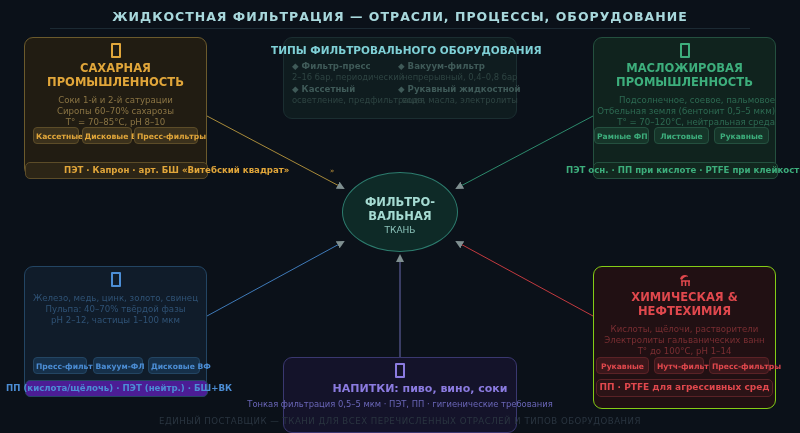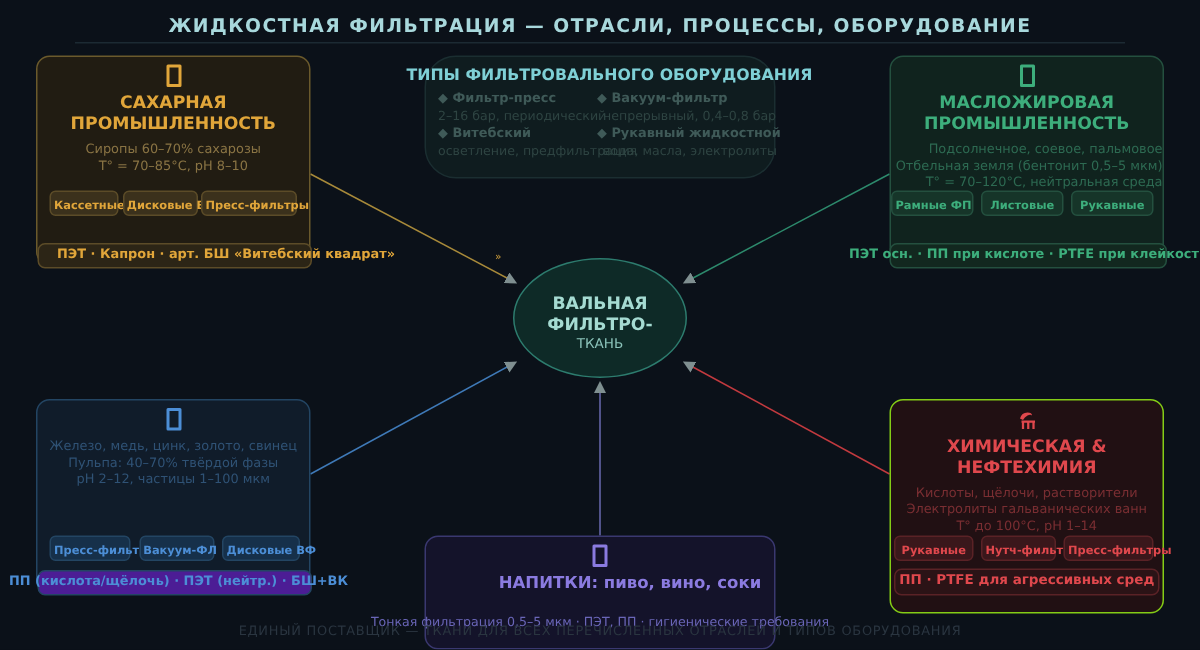--- a/index.html
+++ b/index.html
@@ -48,24 +48,24 @@
   
   .chem { left:593px; top:266px; width:183px; height:143px; background:#211013; border:1px solid #84cc16; color:#e0484d; }
   .chem .desc { color:#7a2e32; }
   .chem .btn { background:#3a171b; border:1px solid #5a2226; color:#e0484d; }
   .chem .footer { background:#2b1316; border:1px solid #5a2226; color:#e0484d; }
 
   
   .drinks { left:283px; top:357px; width:234px; height:76px; background:#14132a; border:1px solid #3a3870; color:#8b7be0; }
   .drinks .icon { border-color:#8b7be0; }
   .drinks .ctitle { font-size:11px; }
-  .drinks .desc { color:#6a66b8; font-size:8.4px; margin-top:13px; white-space:nowrap; margin-left:-40px; margin-right:-40px; }
-
-  
-  .equip { position:absolute; left:283px; top:37px; width:234px; height:82px; border-radius:21px; background:#0f1c1f; border:1px solid #1b2e31; box-sizing:border-box; }
+  .drinks .desc { color:#6a66b8; font-size:8.4px; margin-top:3px; white-space:nowrap; margin-left:-40px; margin-right:-40px; }
+
+  
+  .equip { position:absolute; left:283px; top:37px; width:234px; height:82px; border-radius:9px; background:#0f1c1f; border:1px solid #1b2e31; box-sizing:border-box; }
   .equip .etitle { position:absolute; left:-13px; top:6px; width:260px; text-align:center; font-size:10.5px; font-weight:bold; color:#7fd0d6; white-space:nowrap; }
   .eitem { position:absolute; font-size:8.6px; white-space:nowrap; }
   .eitem .nm { font-weight:bold; color:#3f5a58; }
   .eitem .ds { color:#2e4442; font-size:8.4px; }
 
   
   .hub { position:absolute; left:342px; top:172px; width:116px; height:80px; border-radius:50%; background:#0e2a27; border:1.5px solid #2d7c6e; box-sizing:border-box; text-align:center; }
   .hub .h1 { margin-top:22px; font-size:11.5px; font-weight:bold; color:#a5dbd2; line-height:14px; }
   .hub .h2 { font-size:9px; color:#8bc3ba; margin-top:2px; }
 
@@ -95,46 +95,47 @@
   <div class="etitle">ТИПЫ ФИЛЬТРОВАЛЬНОГО ОБОРУДОВАНИЯ</div>
   <div class="eitem" style="left:8px;top:23px;">
     <span class="nm">◆ <span>Фильтр-пресс</span></span>
   </div>
   <div class="eitem" style="left:8px;top:34px;"><span class="ds">2–16 бар, периодический</span></div>
   <div class="eitem" style="left:114px;top:23px;">
     <span class="nm">◆ <span>Вакуум-фильтр</span></span>
   </div>
   <div class="eitem" style="left:118px;top:34px;"><span class="ds">непрерывный, 0,4–0,8 бар</span></div>
   <div class="eitem" style="left:8px;top:46px;">
-    <span class="nm">◆ <span>Витебский</span></span>
+    <span class="nm">◆ <span>Кассетный</span></span>
   </div>
   <div class="eitem" style="left:8px;top:57px;"><span class="ds">осветление, предфильтрация</span></div>
   <div class="eitem" style="left:114px;top:46px;">
     <span class="nm">◆ <span>Рукавный жидкостной</span></span>
   </div>
   <div class="eitem" style="left:118px;top:57px;"><span class="ds">вода, масла, электролиты</span></div>
 </div>
 
 <div class="card sugar">
   <span class="icon"></span>
   <div class="ctitle">
     <div>САХАРНАЯ</div>
     <div>ПРОМЫШЛЕННОСТЬ</div>
   </div>
   <div class="desc">
+    <div>Соки 1-й и 2-й сатурации</div>
     <div>Сиропы 60–70% сахарозы</div>
     <div>T° = 70–85°C, pH 8–10</div>
   </div>
   <div class="btns" style="top:89px;">
     <div class="btn" style="width:46px;">Кассетные</div>
     <div class="btn" style="width:50px;">Дисковые ВФ</div>
     <div class="btn" style="width:64px;">Пресс-фильтры</div>
   </div>
   <div class="footer" style="left:0;width:181px;top:124px;height:15px;text-align:left;">
-    <span style="margin-left:12px;">ПЭТ · Капрон · арт. БШ «Витебский квадрат»</span>
+    <span style="margin-left:38px;">ПЭТ · Капрон · арт. БШ «Витебский квадрат»</span>
   </div>
 </div>
 
 <div class="card oil">
   <span class="icon"></span>
   <div class="ctitle">
     <div>МАСЛОЖИРОВАЯ</div>
     <div>ПРОМЫШЛЕННОСТЬ</div>
   </div>
   <div class="desc">
@@ -194,19 +195,19 @@
 </div>
 
 <div class="card drinks">
   <span class="icon"></span>
   <div class="ctitle" style="margin-top:4px;padding-left:40px;">НАПИТКИ: пиво, вино, соки</div>
   <div class="desc">Тонкая фильтрация 0,5–5 мкм · ПЭТ, ПП · гигиенические требования</div>
 </div>
 
 <div class="hub">
   <div class="h1">
+    <div>ФИЛЬТРО-</div>
     <div>ВАЛЬНАЯ</div>
-    <div>ФИЛЬТРО-</div>
   </div>
   <div class="h2">ТКАНЬ</div>
 </div>
 
 <div class="bottom-note">ЕДИНЫЙ ПОСТАВЩИК — ТКАНИ ДЛЯ ВСЕХ ПЕРЕЧИСЛЕННЫХ ОТРАСЛЕЙ И ТИПОВ ОБОРУДОВАНИЯ</div>
 
 </body></html>

